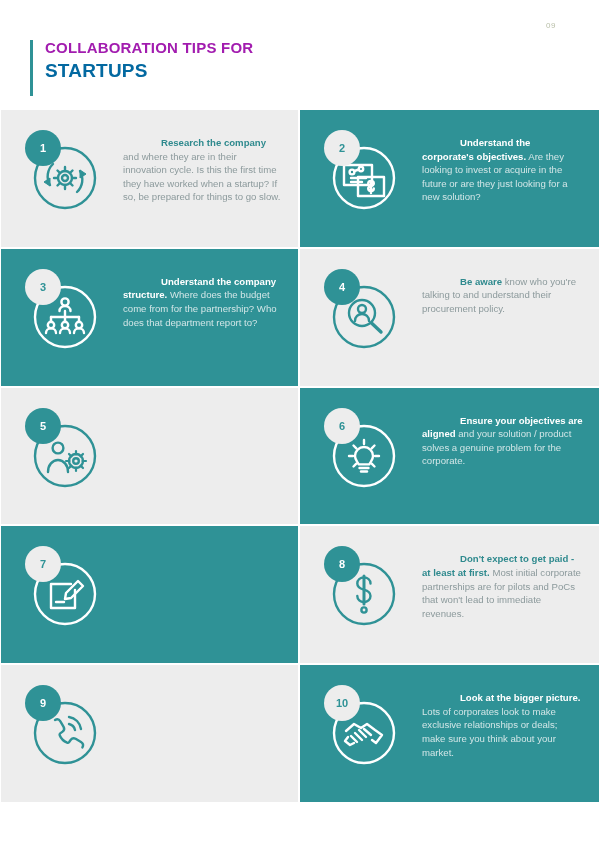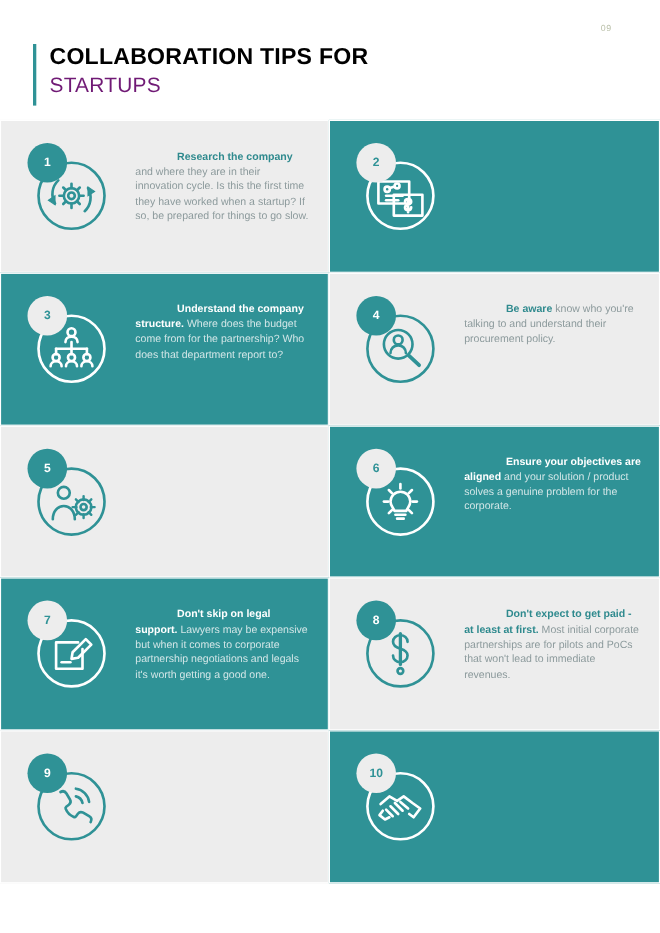--- a/index.html
+++ b/index.html
@@ -18,26 +18,26 @@
   }
 
   
   .header { position: absolute; top: 38px; left: 30px; }
   .header-bar {
     position: absolute; left: 0; top: 2px;
     width: 3px; height: 56px; background: #2f9296;
   }
   .header-text { padding-left: 15px; }
   .title-main {
-    font-size: 21px; font-weight: bold; color: #000000;
+    font-size: 15px; font-weight: bold; color: #a21caf;
     letter-spacing: .2px; line-height: 1.35; text-align: right;
   }
   .title-sub {
-    font-size: 19px; color: #701a75; letter-spacing: .2px;
-    line-height: 1.35; font-weight: normal;
+    font-size: 19px; color: #0369a1; letter-spacing: .2px;
+    line-height: 1.35; font-weight: bold;
   }
 
   
   .grid {
     position: absolute; top: 109px; left: 0;
     width: 600px; height: 694px;
     display: grid;
     grid-template-columns: 299px 301px;
     grid-template-rows: repeat(5, 1fr);
   }
@@ -131,20 +131,21 @@
               <circle cx="37" cy="31" r="2.2" fill="none" stroke="#ffffff" stroke-width="2.4" stroke-linecap="round" stroke-linejoin="round"></circle>
               <line x1="30.4" y1="33" x2="34.8" y2="31.5" fill="none" stroke="#ffffff" stroke-width="2.4" stroke-linecap="round" stroke-linejoin="round"></line>
               <line x1="27" y1="40" x2="42" y2="40" fill="none" stroke="#ffffff" stroke-width="2.4" stroke-linecap="round" stroke-linejoin="round"></line>
               <line x1="27" y1="44" x2="38" y2="44" fill="none" stroke="#ffffff" stroke-width="2.4" stroke-linecap="round" stroke-linejoin="round"></line>
               <rect x="34" y="39" width="26" height="19" fill="none" stroke="#ffffff" stroke-width="2.4" stroke-linecap="round" stroke-linejoin="round"></rect>
               <path d="M47 43v12M44.2 45.5c0-1.6 1.3-2.6 2.8-2.6s2.8 1 2.8 2.5-1.3 2.2-2.8 2.6-2.8 1.1-2.8 2.6 1.3 2.5 2.8 2.5 2.8-1 2.8-2.6" fill="none" stroke="#ffffff" stroke-width="2.4" stroke-linecap="round" stroke-linejoin="round"></path>
             </svg>
           </span>
           <div class="badge">2</div>
         </div>
+        <div class="text-block"><span class="lead">Understand the corporate's objectives.</span><span class="body"> Are they looking to invest or acquire in the future or are they just looking for a new solution?</span></div>
       </div>
       <div class="cell teal">
         <div class="icon-wrap">
           <span>
             <svg class="icon-svg" width="80" height="80" viewBox="0 0 80 80" aria-hidden="true">
               <circle cx="40" cy="40" r="30" fill="none" stroke="#ffffff" stroke-width="2.4" stroke-linecap="round" stroke-linejoin="round"></circle>
               <circle cx="40" cy="25" r="3.6" fill="none" stroke="#ffffff" stroke-width="2.4" stroke-linecap="round" stroke-linejoin="round"></circle>
               <path d="M34.5 34c0-3 2.5-5 5.5-5s5.5 2 5.5 5" fill="none" stroke="#ffffff" stroke-width="2.4" stroke-linecap="round" stroke-linejoin="round"></path>
               <line x1="40" y1="34" x2="40" y2="40" fill="none" stroke="#ffffff" stroke-width="2.4" stroke-linecap="round" stroke-linejoin="round"></line>
               <line x1="26" y1="40" x2="54" y2="40" fill="none" stroke="#ffffff" stroke-width="2.4" stroke-linecap="round" stroke-linejoin="round"></line>
@@ -230,21 +231,20 @@
           <span>
             <svg class="icon-svg" width="80" height="80" viewBox="0 0 80 80" aria-hidden="true">
               <circle cx="40" cy="40" r="30" fill="none" stroke="#ffffff" stroke-width="2.4" stroke-linecap="round" stroke-linejoin="round"></circle>
               <path d="M26 30h20M26 30v24h24V36" fill="none" stroke="#ffffff" stroke-width="2.4" stroke-linecap="round" stroke-linejoin="round"></path>
               <line x1="31" y1="48" x2="39" y2="48" fill="none" stroke="#ffffff" stroke-width="2.4" stroke-linecap="round" stroke-linejoin="round"></line>
               <path d="M41 39l12-12 5 5-12 12-6 1z" fill="none" stroke="#ffffff" stroke-width="2.4" stroke-linecap="round" stroke-linejoin="round"></path>
             </svg>
           </span>
           <div class="badge">7</div>
         </div>
-        <div class="text-block"><span class="lead">Don't skip on legal support.</span><span class="body"> Lawyers may be expensive but when it comes to corporate partnership negotiations and legals it's worth getting a good one.</span></div>
       </div>
       <div class="cell light">
         <div class="icon-wrap">
           <span>
             <svg class="icon-svg" width="80" height="80" viewBox="0 0 80 80" aria-hidden="true">
               <circle cx="40" cy="40" r="30" fill="none" stroke="#2f9296" stroke-width="2.4" stroke-linecap="round" stroke-linejoin="round"></circle>
               <path d="M40 22v28" stroke="#2f9296" stroke-width="3" stroke-linecap="round"></path>
               <path d="M46.5 29.5c0-3.6-3-6-6.6-6s-6.6 2.4-6.6 6 3 5.2 6.6 6.2 6.6 2.6 6.6 6.2-3 6.1-6.6 6.1-6.6-2.5-6.6-6.1" fill="none" stroke="#2f9296" stroke-width="2.4" stroke-linecap="round" stroke-linejoin="round"></path>
               <circle cx="40" cy="56" r="2.6" fill="none" stroke="#2f9296" stroke-width="2.4" stroke-linecap="round" stroke-linejoin="round"></circle>
             </svg>
@@ -271,16 +271,17 @@
           <span>
             <svg class="icon-svg" width="80" height="80" viewBox="0 0 80 80" aria-hidden="true">
               <circle cx="40" cy="40" r="30" fill="none" stroke="#ffffff" stroke-width="2.4" stroke-linecap="round" stroke-linejoin="round"></circle>
               <path d="M22 38l8-7 7 4 6-4 8 6 7 5-6 8-4-3" fill="none" stroke="#ffffff" stroke-width="2.4" stroke-linecap="round" stroke-linejoin="round"></path>
               <path d="M27 43l6 6M31 40l7 7M35 37l7 7M40 36l7 6" fill="none" stroke="#ffffff" stroke-width="2.4" stroke-linecap="round" stroke-linejoin="round"></path>
               <path d="M24 44l-3 4 5 4 4-2" fill="none" stroke="#ffffff" stroke-width="2.4" stroke-linecap="round" stroke-linejoin="round"></path>
             </svg>
           </span>
           <div class="badge">10</div>
         </div>
+        <div class="text-block"><span class="lead">Look at the bigger picture.</span><span class="body"> Lots of corporates look to make exclusive relationships or deals; make sure you think about your market.</span></div>
       </div>
     </div>
 
 </div>
 
 </body></html>

